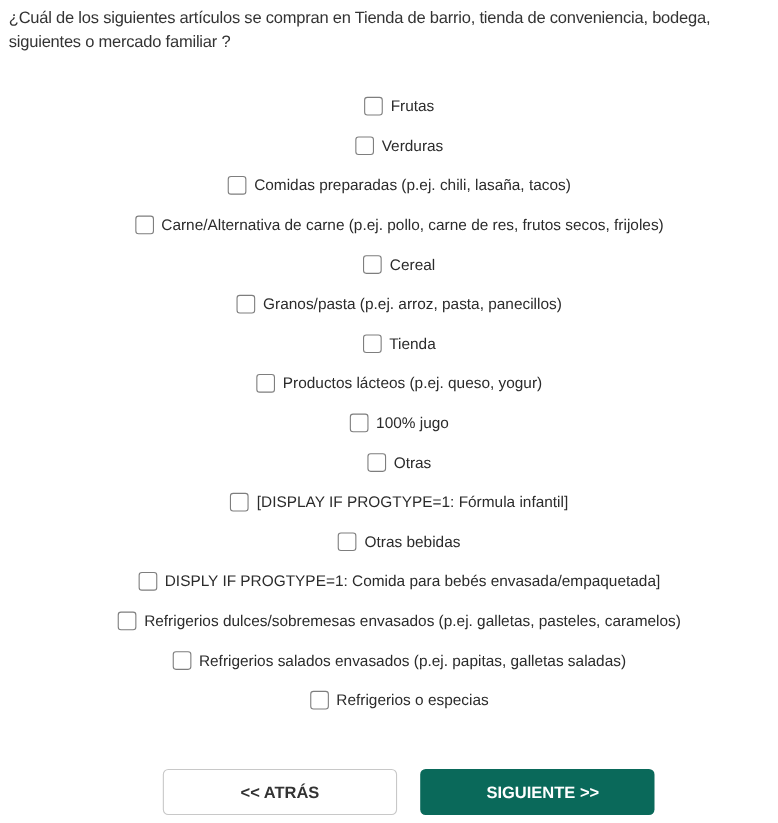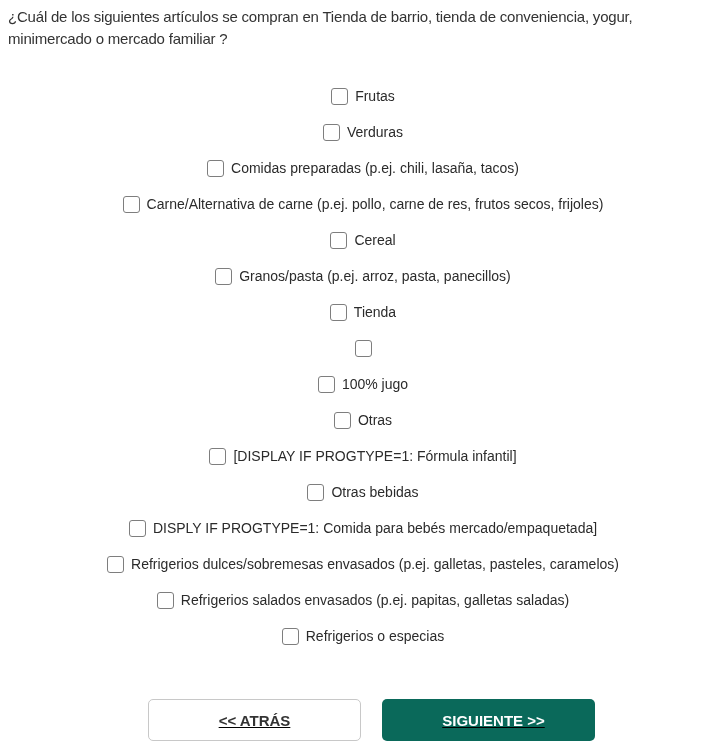--- a/index.html
+++ b/index.html
@@ -46,21 +46,20 @@
     font-size: 14px;
     color: #2b2b2b;
     white-space: nowrap;
   }
   .button-row {
     display: flex;
     justify-content: center;
     gap: 21px;
     margin-top: 45px;
     margin-left: 36px;
-    text-decoration: underline;
   }
   .btn {
     width: 213px;
     height: 42px;
     border-radius: 5px;
     font-family: "Liberation Sans", sans-serif;
     font-size: 15px;
     cursor: pointer;
     text-align: center;
   }
@@ -74,21 +73,21 @@
     border: none;
     color: #ffffff;
     font-weight: 700;
   }
 </style>
 </head>
 <body>
 
 <div class="page">
 
-  <div class="question-title">¿Cuál de los siguientes artículos se compran en Tienda de barrio, tienda de conveniencia, yogur, minimercado o mercado familiar ?</div>
+  <div class="question-title">¿Cuál de los siguientes artículos se compran en Tienda de barrio, tienda de conveniencia, bodega, siguientes o mercado familiar ?</div>
 
   <div class="options" id="options-list">
     <label class="option-row">
       <span class="checkbox"></span>
       <span class="option-label">Frutas</span>
     </label>
 
     <label class="option-row">
       <span class="checkbox"></span>
       <span class="option-label">Verduras</span>
@@ -114,20 +113,21 @@
       <span class="option-label">Granos/pasta (p.ej. arroz, pasta, panecillos)</span>
     </label>
 
     <label class="option-row">
       <span class="checkbox"></span>
       <span class="option-label">Tienda</span>
     </label>
 
     <label class="option-row">
       <span class="checkbox"></span>
+      <span class="option-label">Productos lácteos (p.ej. queso, yogur)</span>
     </label>
 
     <label class="option-row">
       <span class="checkbox"></span>
       <span class="option-label">100% jugo</span>
     </label>
 
     <label class="option-row">
       <span class="checkbox"></span>
       <span class="option-label">Otras</span>
@@ -138,21 +138,21 @@
       <span class="option-label">[DISPLAY IF PROGTYPE=1: Fórmula infantil]</span>
     </label>
 
     <label class="option-row">
       <span class="checkbox"></span>
       <span class="option-label">Otras bebidas</span>
     </label>
 
     <label class="option-row">
       <span class="checkbox"></span>
-      <span class="option-label">DISPLY IF PROGTYPE=1: Comida para bebés mercado/empaquetada]</span>
+      <span class="option-label">DISPLY IF PROGTYPE=1: Comida para bebés envasada/empaquetada]</span>
     </label>
 
     <label class="option-row">
       <span class="checkbox"></span>
       <span class="option-label">Refrigerios dulces/sobremesas envasados (p.ej. galletas, pasteles, caramelos)</span>
     </label>
 
     <label class="option-row">
       <span class="checkbox"></span>
       <span class="option-label">Refrigerios salados envasados (p.ej. papitas, galletas saladas)</span>

